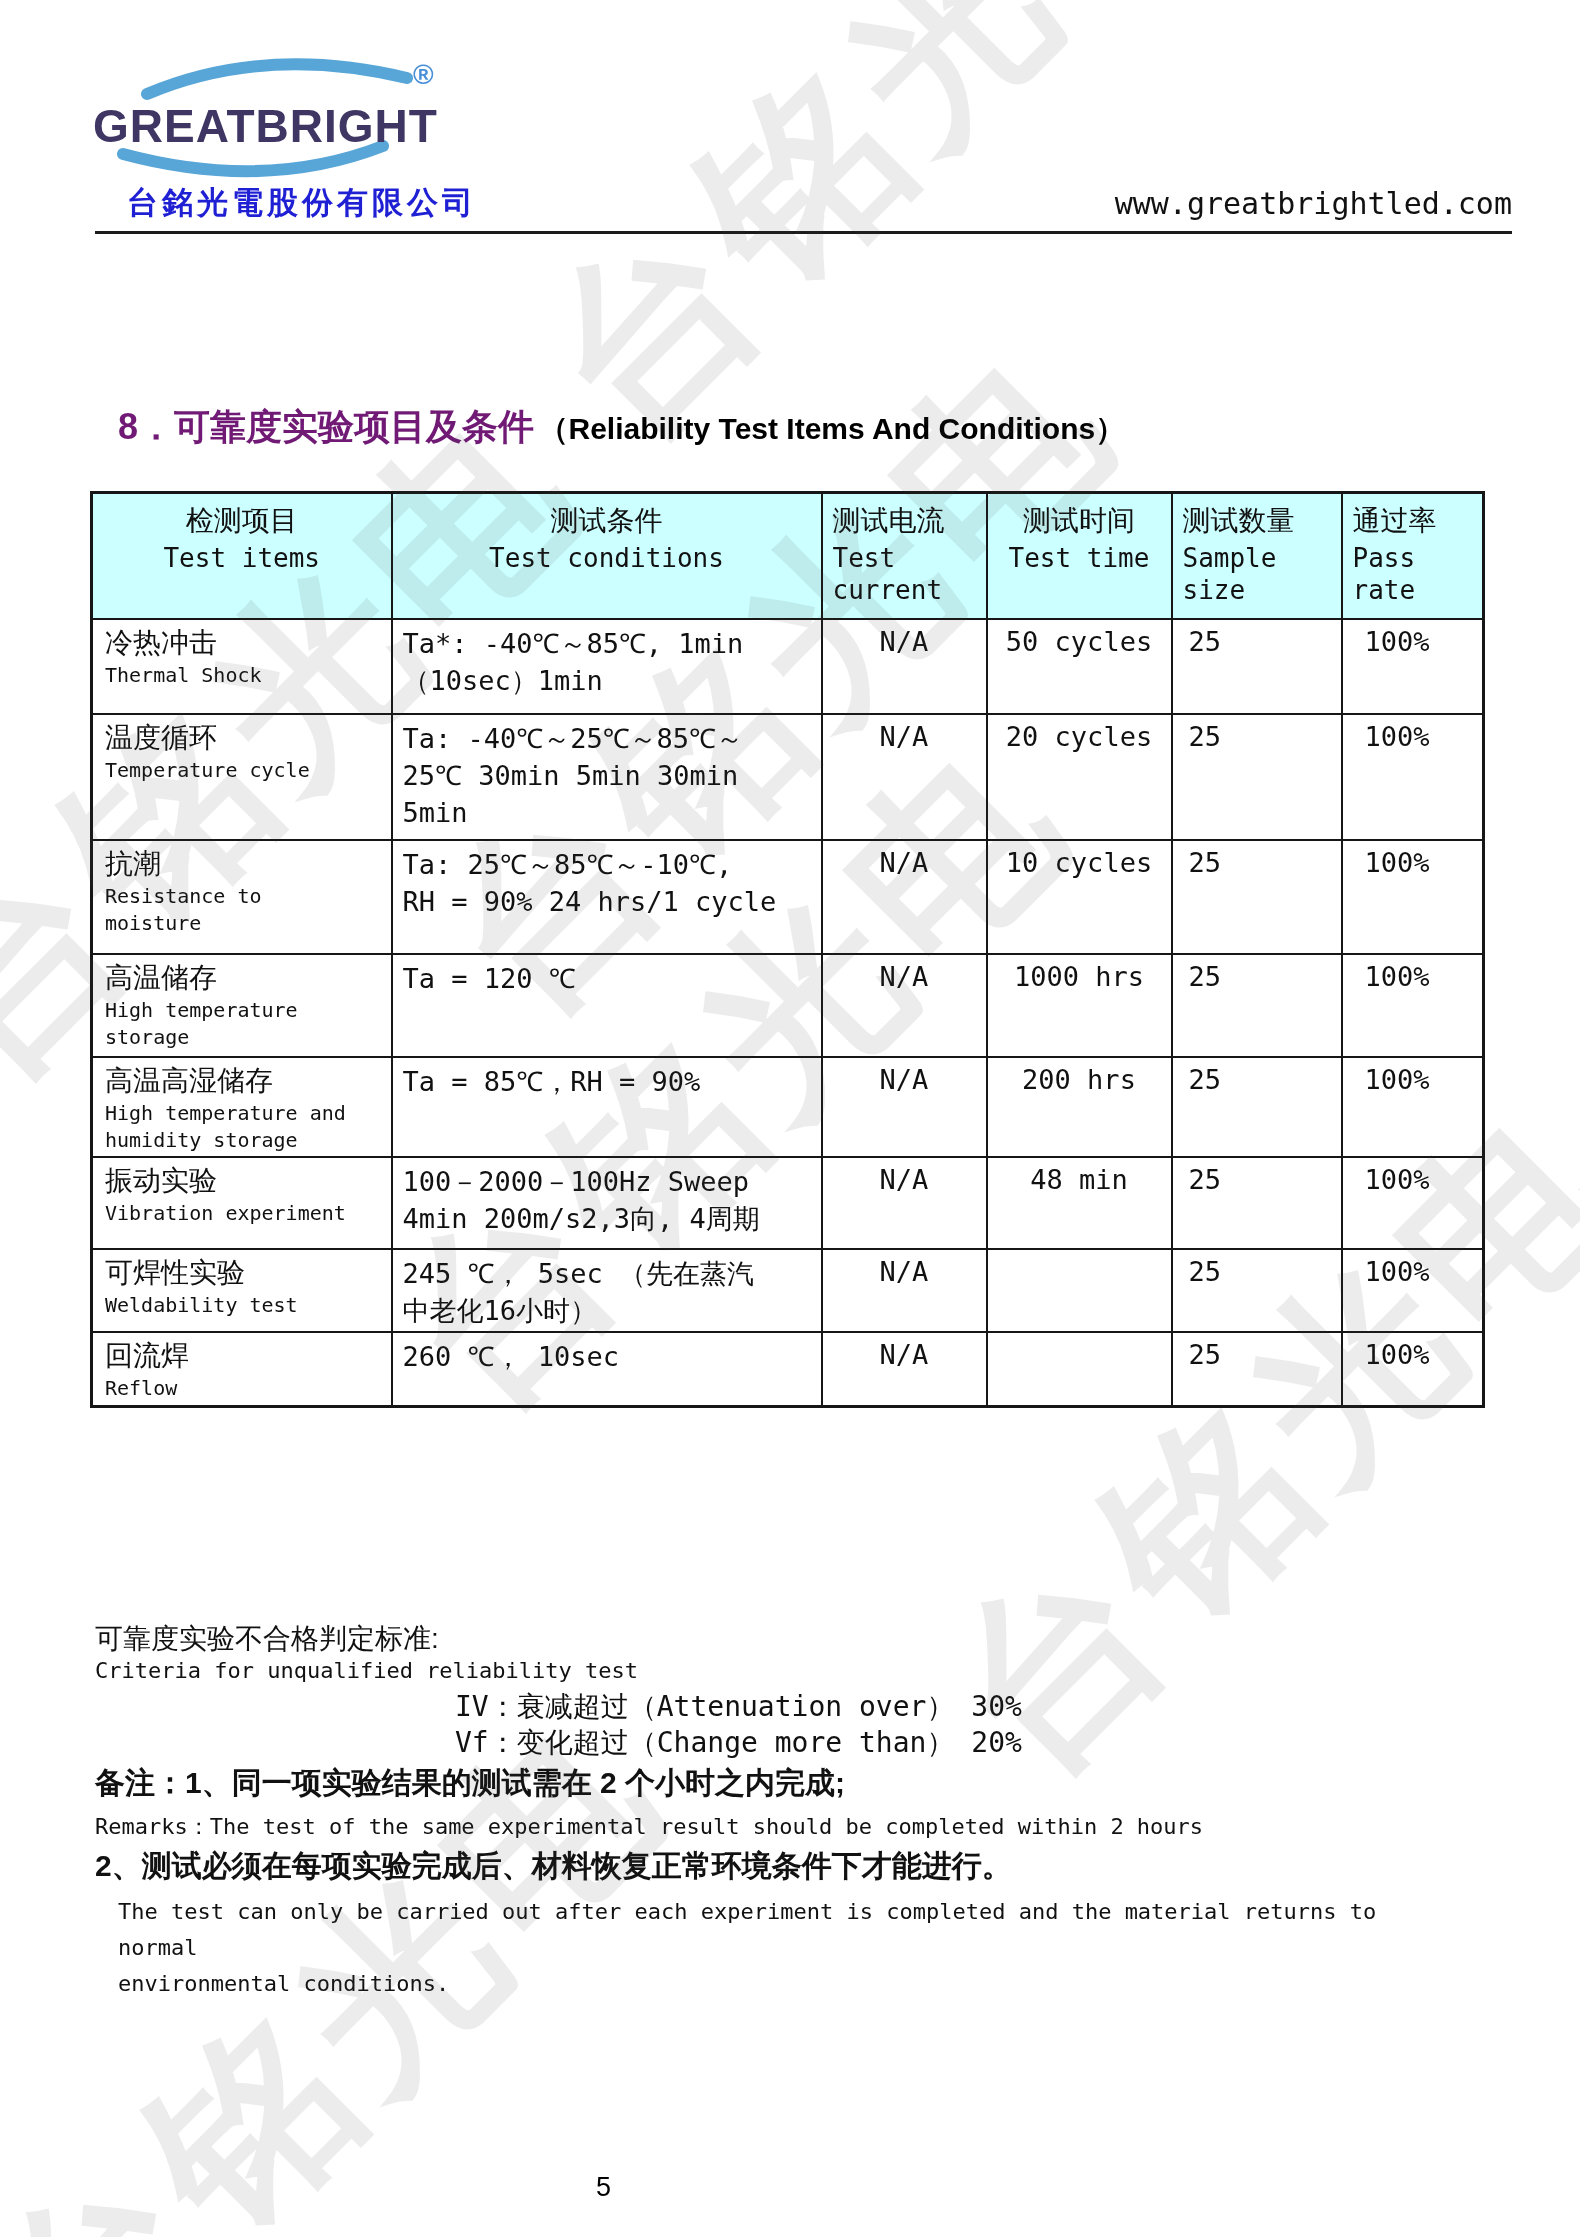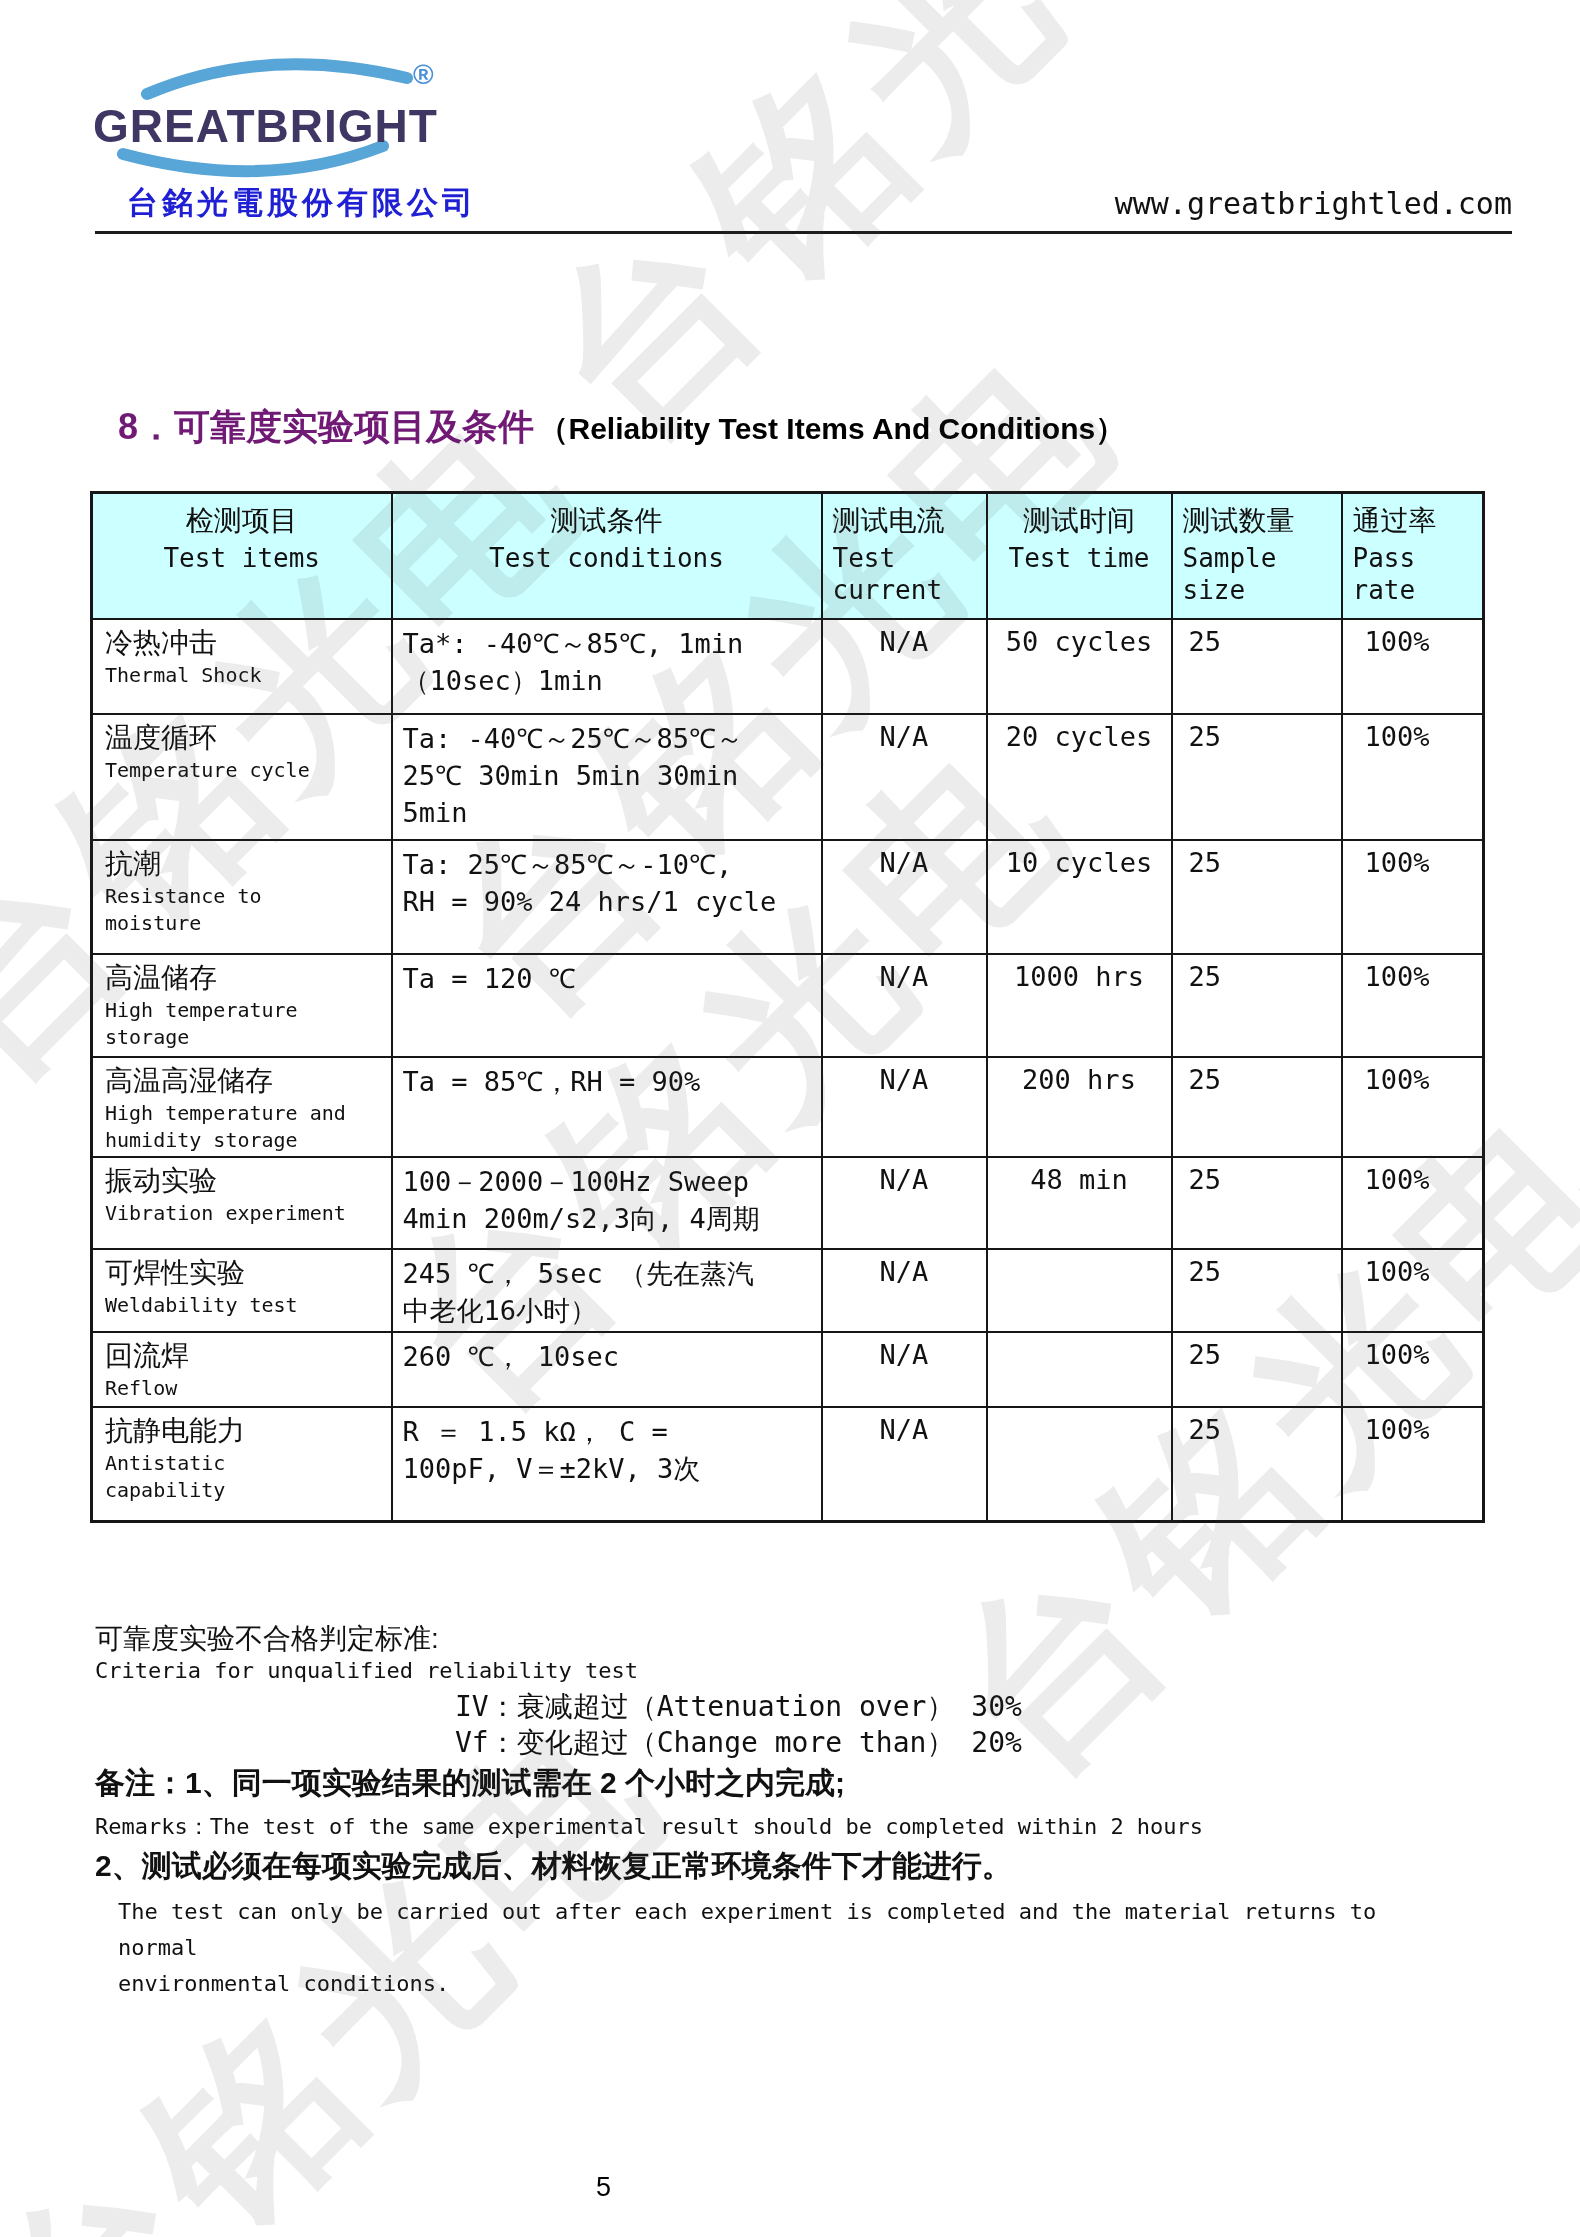--- a/index.html
+++ b/index.html
@@ -233,35 +233,20 @@
               <div class="ien">Reflow</div>
             </td>
           <td>
               <div class="cond">260 ℃， 10sec</div>
             </td>
           <td class="cur">N/A</td>
           <td class="time"></td>
           <td class="smp">25</td>
           <td class="pss">100%</td>
         </tr>
-        <tr class="r9">
-          <td>
-              <div class="icn">抗静电能力</div>
-              <div class="ien">Antistatic
-capability</div>
-            </td>
-          <td>
-              <div class="cond">R ＝ 1.5 kΩ， C =
-100pF, V＝±2kV, 3次</div>
-            </td>
-          <td class="cur">N/A</td>
-          <td class="time"></td>
-          <td class="smp">25</td>
-          <td class="pss">100%</td>
-        </tr>
       </tbody>
     </table>
   </div>
 
   <div class="note n1">可靠度实验不合格判定标准:</div>
   <div class="note n2">Criteria for unqualified reliability test</div>
   <div class="note n3">IV：衰减超过（Attenuation over）  30%</div>
   <div class="note n4">Vf：变化超过（Change more than）  20%</div>
   <div class="note n5">备注：1、同一项实验结果的测试需在 2 个小时之内完成;</div>
   <div class="note n6">Remarks：The test of the same experimental result should be completed within 2 hours</div>

